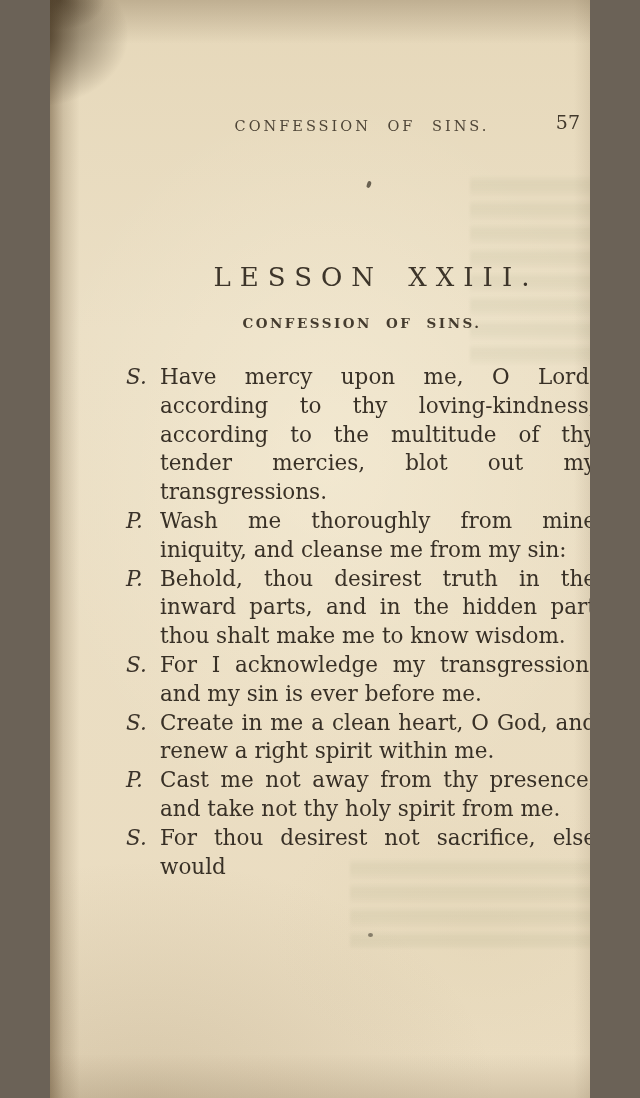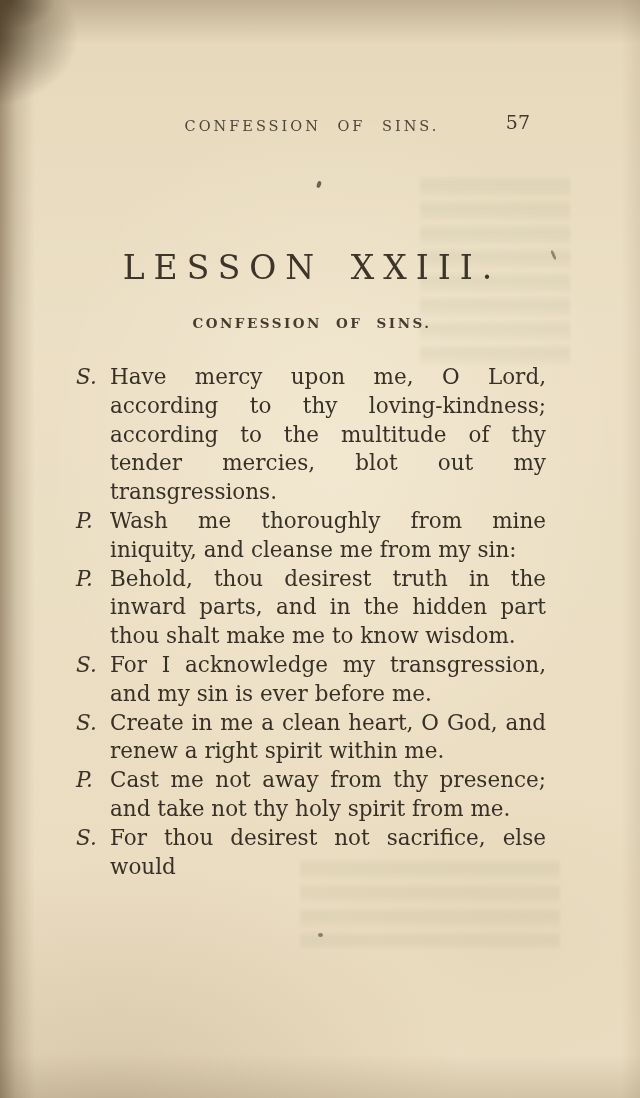--- a/index.html
+++ b/index.html
@@ -2,21 +2,21 @@
 <html><head>
 <meta charset="utf-8">
 <style>
   html, body {
     margin: 0;
     padding: 0;
     background: #6b6257;
   }
   .page {
     position: relative;
-    width: 640px;
+    width: 540px;
     height: 1098px;
     margin: 0 auto;
     background-color: #e9dcc1;
     background-image:
       radial-gradient(ellipse 420px 520px at 52% 42%, rgba(255, 249, 230, 0.35), rgba(255,249,230,0) 70%),
       radial-gradient(ellipse 300px 200px at 80% 85%, rgba(226, 212, 180, 0.5), rgba(226,212,180,0) 70%),
       linear-gradient(180deg, #e6d8ba 0%, #ebdfc5 30%, #eadcc0 100%);
     overflow: hidden;
     font-family: "DejaVu Serif", "Liberation Serif", serif;
   }
@@ -84,24 +84,24 @@
     right: 16px;
     font-size: 19px;
     color: #42392c;
   }
 
   .lesson-title {
     position: absolute;
     top: 248px;
     left: 78px;
     width: 468px;
-    margin: 0;
+    margin: 14px;
     text-align: center;
     font-weight: 400;
-    font-size: 33px;
+    font-size: 26px;
     letter-spacing: 9px;
     word-spacing: 8px;
     color: #3d352a;
   }
   .section-heading {
     position: absolute;
     top: 315px;
     left: 78px;
     width: 468px;
     margin: 0;

